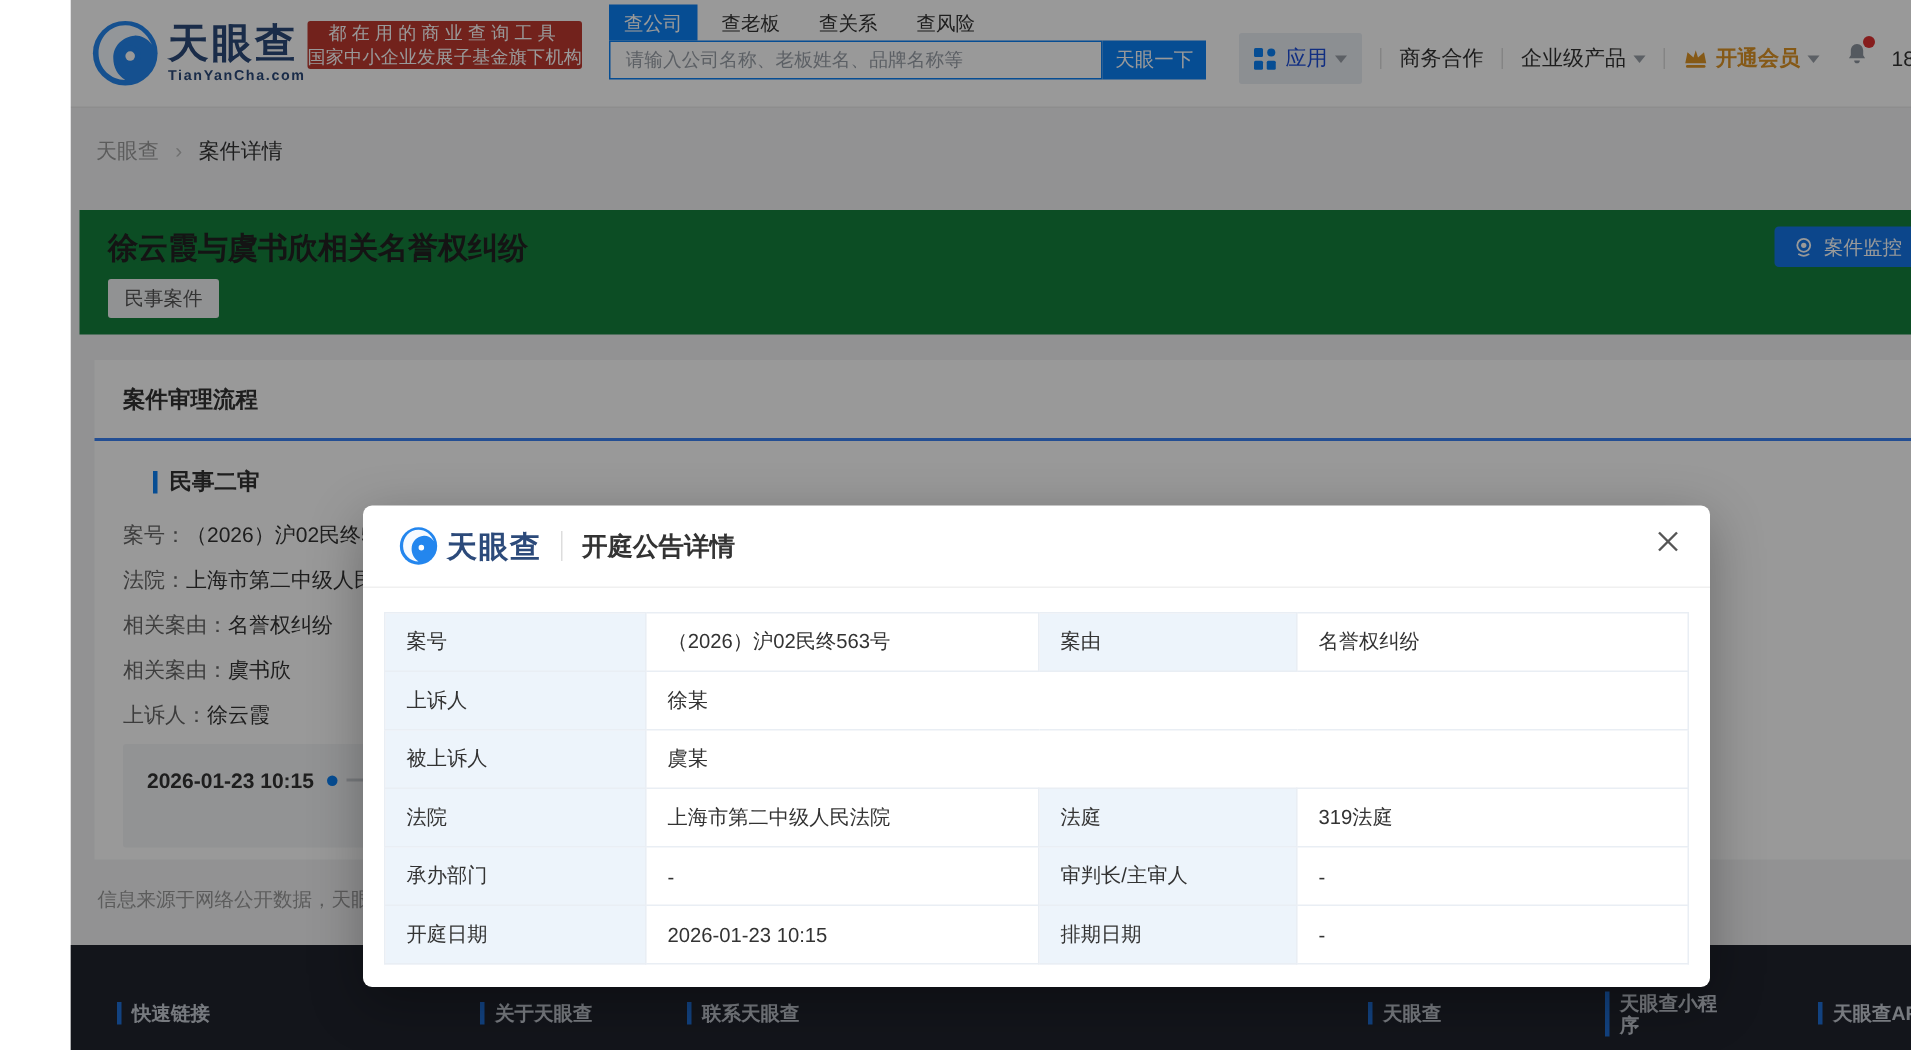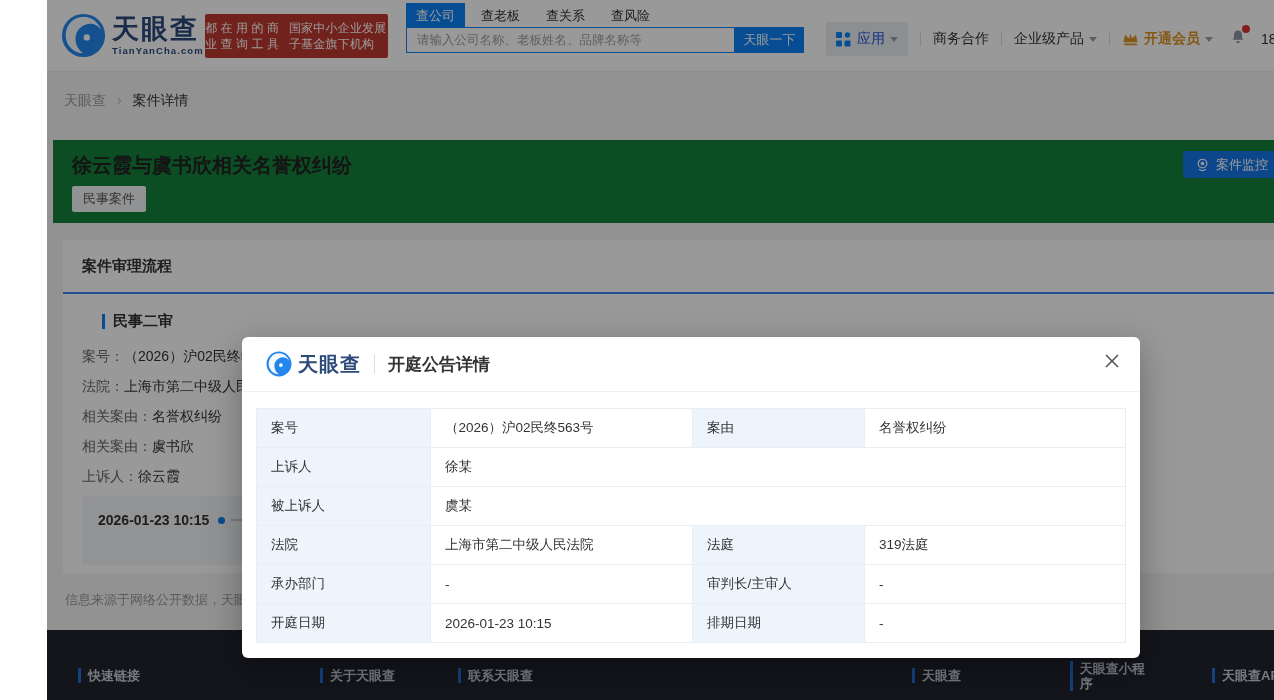--- a/index.html
+++ b/index.html
@@ -7,22 +7,22 @@
   body { font-family:"Liberation Sans","DejaVu Sans",sans-serif; }
   .page { position:relative; width:1274px; height:700px; background:#f3f4f6; overflow:hidden;margin-left:47px; }
 
   
   .topbar { position:absolute; left:0; top:0; width:1274px; height:72px; background:#ffffff; border-bottom:1px solid #ebebeb; z-index:1; }
   .logo { position:absolute; left:14px; top:13px; display:flex; align-items:flex-start; cursor:pointer; }
   .logo-swirl { width:45px; height:45px; }
   .logo-textwrap { margin-left:6px; margin-top:2px; }
   .logo-cn { font-size:27px; font-weight:bold; color:#2c4a7a; line-height:28px; letter-spacing:2px; }
   .logo-en { font-size:9.5px; color:#2c4a7a; letter-spacing:1.1px; margin-top:2px; font-weight:bold; }
-  .slogan { position:absolute; left:158px; top:14px; width:183px; height:44px; background:#bf3a30; color:#fff;
-            display:flex; flex-direction:row; justify-content:center; align-items:center; border-radius:2px; }
+  .slogan { position:absolute; left:158px; top:14px; width:183px; height:32px; background:#bf3a30; color:#fff;
+            display:flex; flex-direction:column; justify-content:center; align-items:center; border-radius:2px; }
   .slogan-l1 { font-size:12px; letter-spacing:3.5px; line-height:16px; }
   .slogan-l2 { font-size:12px; letter-spacing:0.2px; line-height:16px; }
 
   .search-block { position:absolute; left:359px; top:4px; }
   .search-tabs { display:flex; align-items:center; height:23px; }
   .search-tab { font-size:13px; color:#333; padding:4px 10px; cursor:pointer; }
   .search-tab.active { background:#0b80f5; color:#fff; }
   .search-tab + .search-tab { margin-left:6px; }
   .search-row { display:flex; margin-top:0; }
   .search-input { width:329px; height:26px; border:1px solid #0b80f5; outline:none; padding:0 10px; font-size:12.5px; color:#333; background:#fff; }

